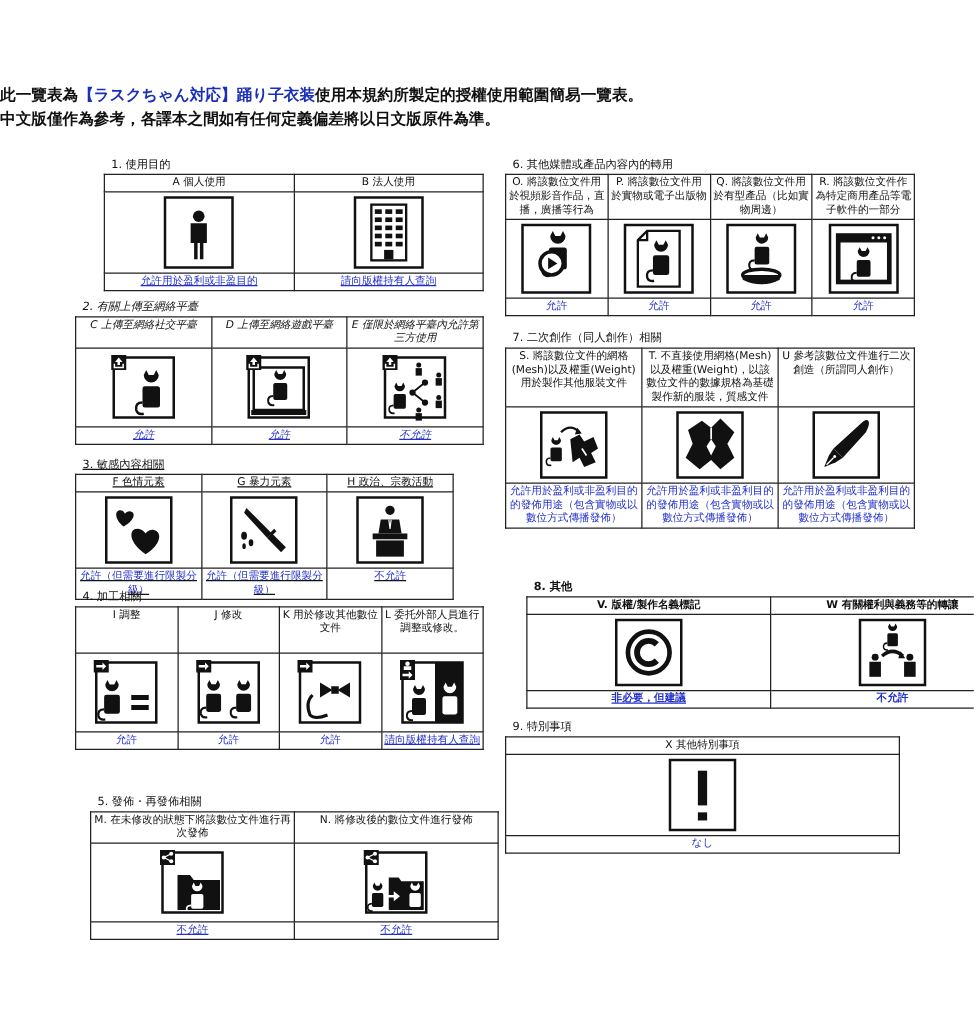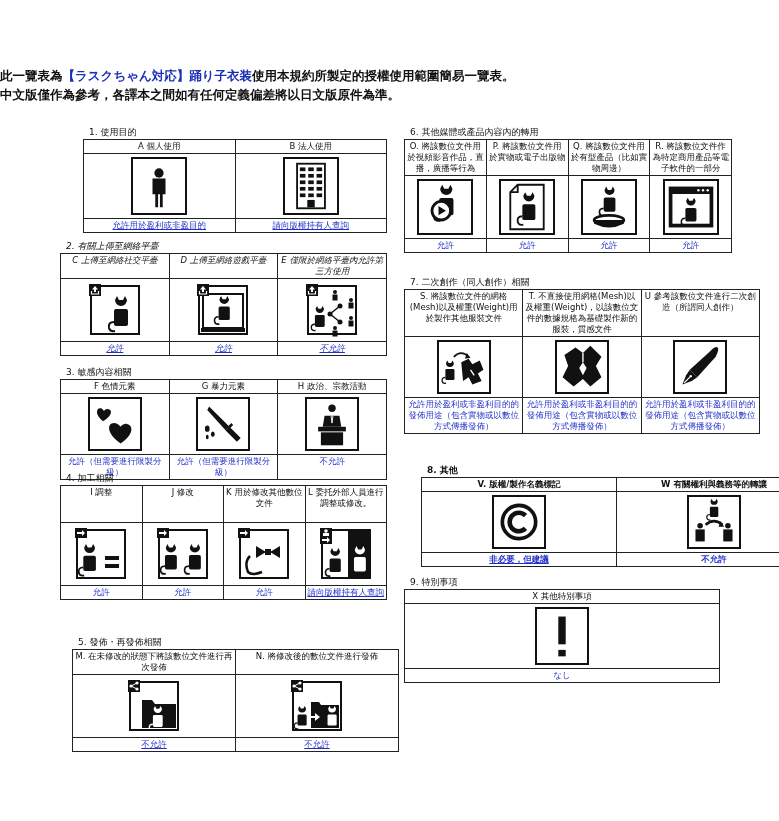--- a/index.html
+++ b/index.html
@@ -142,21 +142,21 @@
     </tr>
     <tr>
       <td class="res">允許</td>
       <td class="res">允許</td>
       <td class="res">不允許</td>
     </tr>
   </tbody>
     </table>
 </div>
 
-<div class="sec" style="left:60px; top:366px; width:327px;">
+<div class="sec" style="left:60px; top:366px; width:303px;text-decoration:underline;">
   <div class="sec-title">3. 敏感內容相關</div>
   <table class="grid">
     <tbody>
         <tr>
       <td class="lbl">F 色情元素</td>
       <td class="lbl">G 暴力元素</td>
       <td class="lbl">H 政治、宗教活動</td>
     </tr>
     <tr>
       <td class="iconcell"><span class="icon" style="width:54px;height:54px;"><svg viewBox="0 0 54 54">
@@ -338,21 +338,21 @@
     <tr>
       <td class="res plain">允許</td>
       <td class="res plain">允許</td>
       <td class="res plain">允許</td>
       <td class="res plain">允許</td>
     </tr>
   </tbody>
     </table>
 </div>
 
-<div class="sec" style="left:404px; top:276px; width:356px;">
+<div class="sec" style="left:404px; top:265px; width:328px;">
   <div class="sec-title">7. 二次創作（同人創作）相關</div>
   <table class="grid">
     <tbody>
         <tr>
       <td class="lbl">S. 將該數位文件的網格(Mesh)以及權重(Weight)用於製作其他服裝文件</td>
       <td class="lbl">T. 不直接使用網格(Mesh)以及權重(Weight)，以該數位文件的數據規格為基礎製作新的服裝，質感文件</td>
       <td class="lbl">U 參考該數位文件進行二次創造（所謂同人創作）</td>
     </tr>
     <tr>
       <td class="iconcell"><span class="icon" style="width:54px;height:54px;"><svg viewBox="0 0 54 54">

